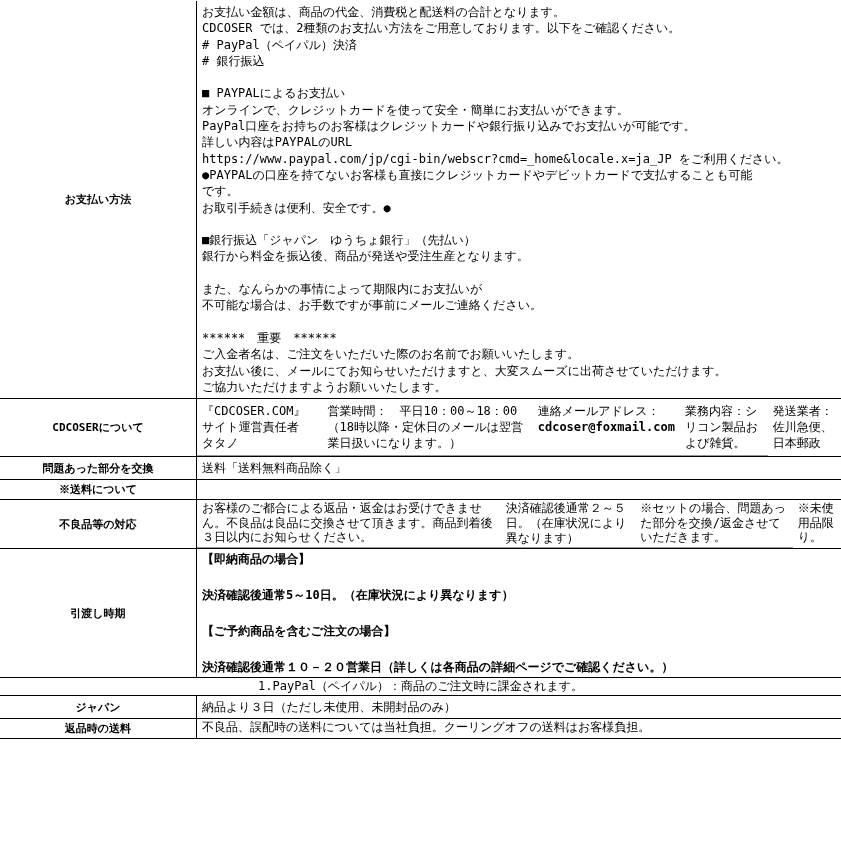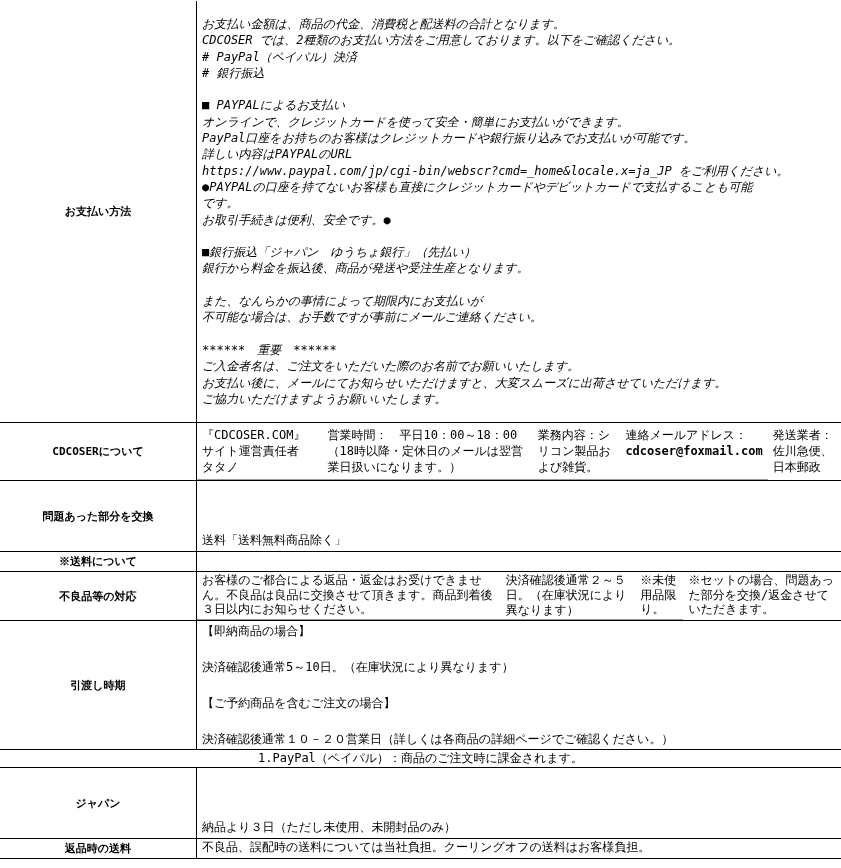--- a/index.html
+++ b/index.html
@@ -20,31 +20,31 @@
     display: flex;
     align-items: center;
     justify-content: center;
     text-align: center;
     font-weight: bold;
     font-size: 11px;
     padding: 2px 6px;
   }
   .content-cell { flex: 1 1 auto; min-width: 0; }
   .pre { white-space: pre-line; }
-  .c-payment { line-height: 16.3px; padding: 15px 5px; font-style: italic; }
-  .c-delivery { line-height: 18px; padding: 1px 5px; }
+  .c-payment { line-height: 16.3px; padding: 3px 5px; }
+  .c-delivery { line-height: 18px; padding: 1px 5px; font-weight: bold; }
   .subrows { display: flex; flex-direction: row; height: 100%; justify-content: center; }
   .subrow {
     padding: 4px 5px;
     line-height: 16px;
   }
   .subrow:not(:last-child) { border-bottom: 1px solid #999999; }
   .subrow-tight { padding: 1px 5px; line-height: 14.5px; }
   .subrow-mid { padding: 1px 5px; line-height: 15px; }
-  .single-line { padding: 3px 5px; line-height: 16px; margin-top: 48px; }
+  .single-line { padding: 3px 5px; line-height: 16px; }
   .single-thin { padding: 1px 5px; line-height: 14px; }
   .email-bold { font-weight: bold; }
 </style>
 </head>
 <body>
 
 <div class="page">
   <div class="shop-table">
 
     <div class="row">
@@ -76,24 +76,24 @@
 ご協力いただけますようお願いいたします。</div>
       </div>
     </div>
 
     <div class="row">
       <div class="label-cell">CDCOSERについて</div>
       <div class="content-cell">
         <div class="subrows">
           <div class="subrow">『CDCOSER.COM』　サイト運営責任者　タタノ</div>
           <div class="subrow">営業時間：　平日10：00～18：00　（18時以降・定休日のメールは翌営業日扱いになります。）</div>
-          <div class="subrow">業務内容：シリコン製品および雑貨。</div>
           <div class="subrow">
             <span>連絡メールアドレス：</span><span class="email-bold">cdcoser@foxmail.com</span>
           </div>
+          <div class="subrow">業務内容：シリコン製品および雑貨。</div>
           <div class="subrow">発送業者：佐川急便、日本郵政</div>
         </div>
       </div>
     </div>
 
     <div class="row">
       <div class="label-cell">問題あった部分を交換</div>
       <div class="content-cell">
         <div class="single-line">送料「送料無料商品除く」</div>
       </div>
@@ -102,22 +102,22 @@
     <div class="row">
       <div class="label-cell">※送料について</div>
     </div>
 
     <div class="row">
       <div class="label-cell">不良品等の対応</div>
       <div class="content-cell">
         <div class="subrows">
           <div class="subrow subrow-tight">お客様のご都合による返品・返金はお受けできません。不良品は良品に交換させて頂きます。商品到着後３日以内にお知らせください。</div>
           <div class="subrow subrow-mid">決済確認後通常２～５日。（在庫状況により異なります）</div>
+          <div class="subrow subrow-tight">※セットの場合、問題あった部分を交換/返金させていただきます。</div>
           <div class="subrow subrow-tight">※未使用品限り。</div>
-          <div class="subrow subrow-tight">※セットの場合、問題あった部分を交換/返金させていただきます。</div>
         </div>
       </div>
     </div>
 
     <div class="row">
       <div class="label-cell">引渡し時期</div>
       <div class="content-cell">
         <div class="pre c-delivery">【即納商品の場合】
 
 決済確認後通常5～10日。（在庫状況により異なります）

